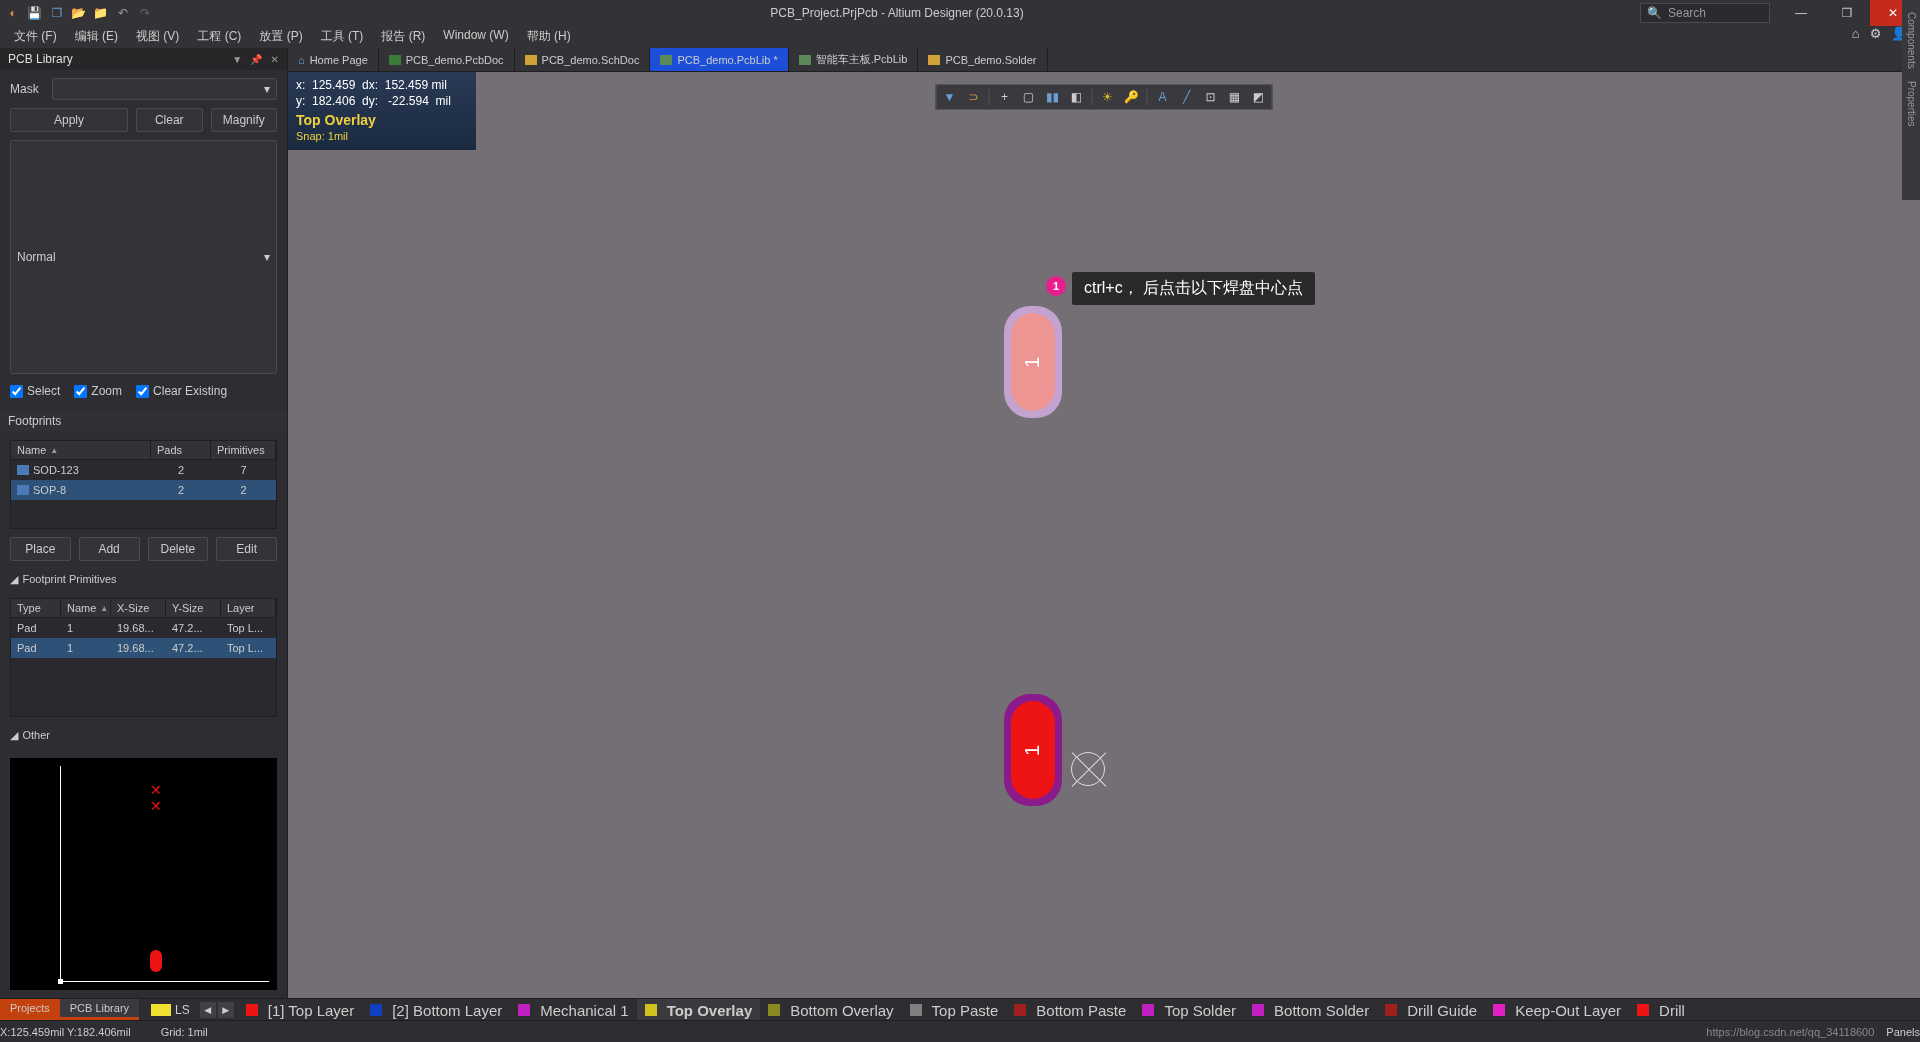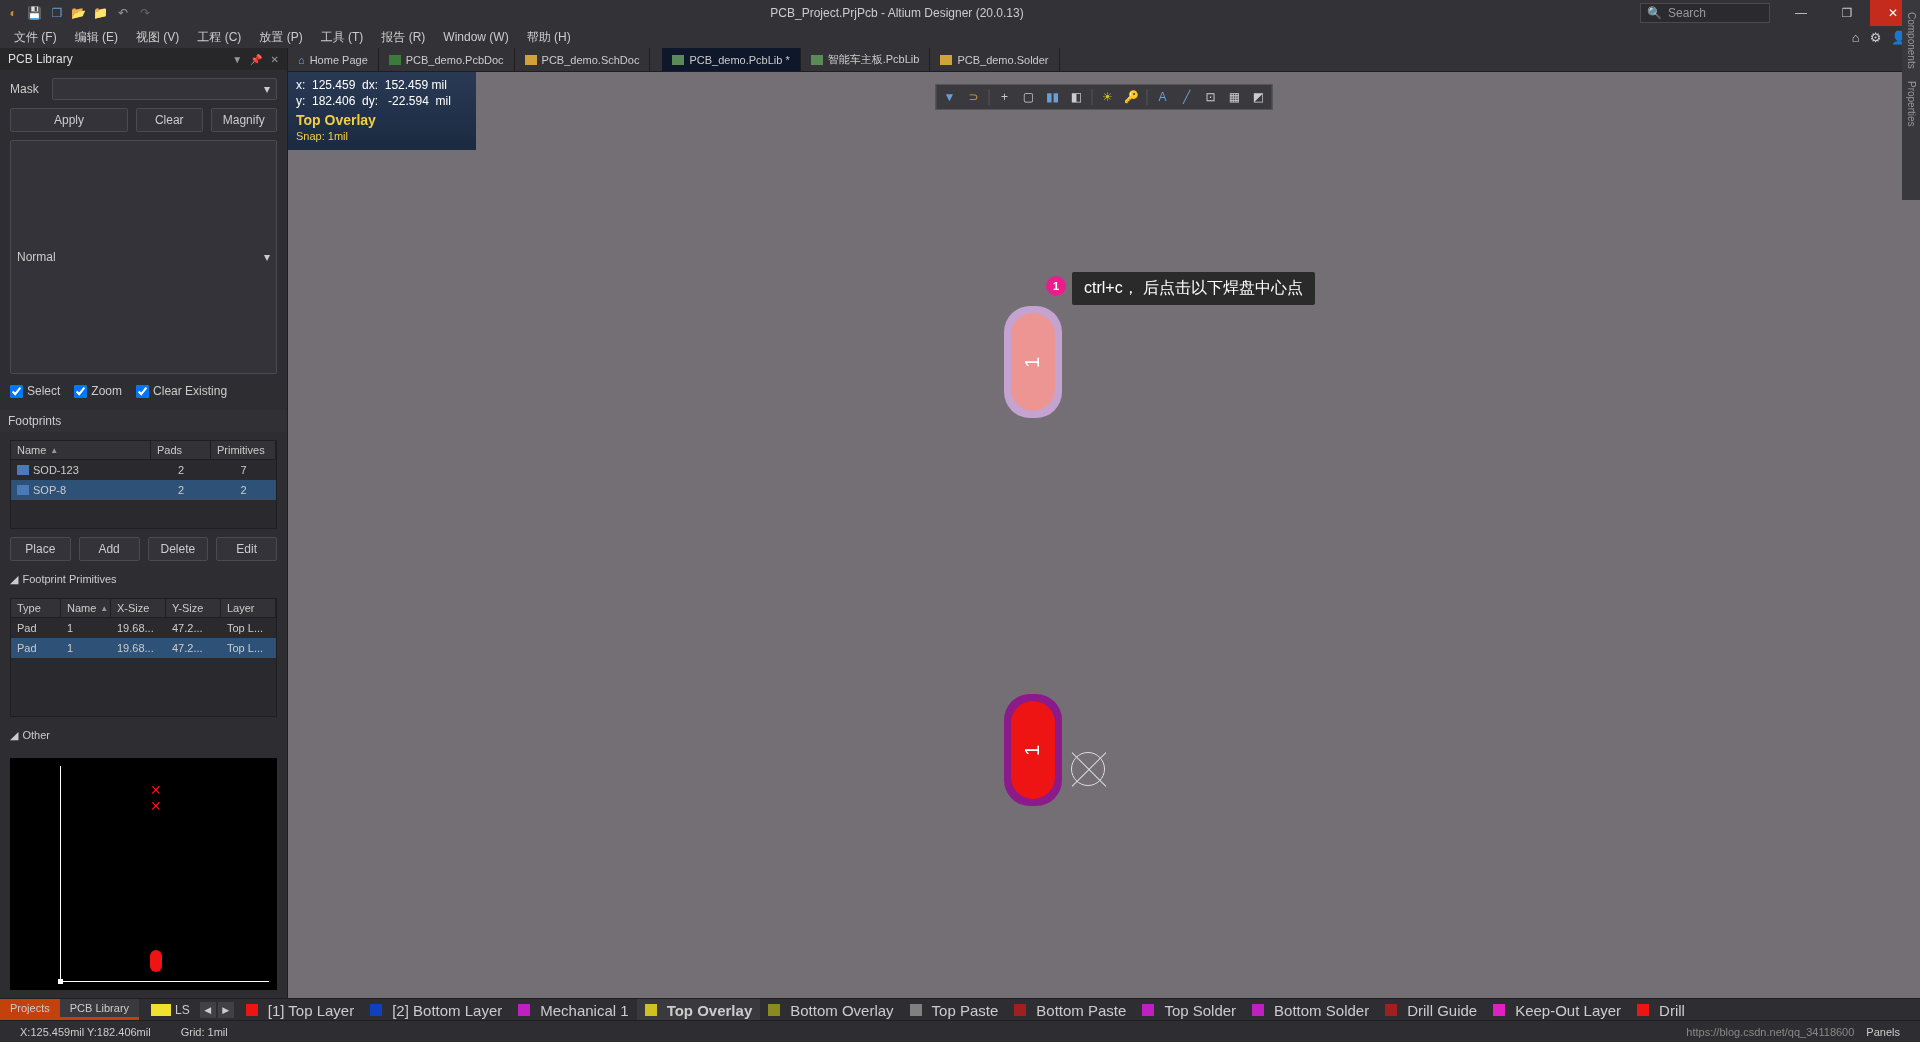--- a/index.html
+++ b/index.html
@@ -9,21 +9,21 @@
 .titlebar { height: 26px; background: #333337; display: flex; align-items: center; padding: 0 4px; }
 .titlebar .qat { display: flex; gap: 4px; align-items: center; }
 .qat-icon { width: 18px; height: 18px; display: flex; align-items: center; justify-content: center; font-size: 12px; cursor: pointer; }
 .titlebar .title { flex: 1; text-align: center; color: #cccccc; font-size: 12px; }
 .titlebar .search { width: 130px; height: 20px; background: #2b2b2f; border: 1px solid #4a4a50; display: flex; align-items: center; padding: 0 6px; gap: 6px; color: #999; }
 .titlebar .winctrl { display: flex; margin-left: 8px; }
 .winbtn { width: 46px; height: 26px; display: flex; align-items: center; justify-content: center; cursor: pointer; }
 .winbtn.close { background: #c42b1c; color: #fff; }
 
 
-.menubar { height: 22px; background: #333337; display: flex; align-items: center; padding: 0 6px; gap: 2px; }
+.menubar { height: 22px; background: #333337; display: flex; align-items: flex-start; padding: 0 6px; gap: 2px; }
 .menubar .mitem { padding: 2px 8px; cursor: pointer; font-size: 12px; }
 .menubar .right-icons { margin-left: auto; display: flex; gap: 10px; align-items: center; font-size: 13px; }
 
 
 .workspace { flex: 1; display: flex; min-height: 0; }
 
 
 .leftpanel { width: 288px; background: #2e2e32; display: flex; flex-direction: column; border-right: 1px solid #1f1f22; }
 .panel-header { height: 22px; background: #272729; display: flex; align-items: center; padding: 0 8px; justify-content: space-between; }
 .panel-header .ph-title { color: #ddd; font-size: 12px; }
@@ -45,21 +45,21 @@
 .grid-row { display: flex; padding: 2px 0; cursor: pointer; }
 .grid-row.sel { background: #2d5177; }
 .gd-cell { padding: 2px 6px; font-size: 11px; display: flex; align-items: center; gap: 4px; }
 .pad-preview { flex: 1; min-height: 120px; background: #000; position: relative; margin-top: 4px; }
 .collapse-title { padding: 4px 0; font-size: 11px; display: flex; gap: 4px; }
 
 
 .canvas-wrap { flex: 1; display: flex; flex-direction: column; position: relative; }
 .doc-tabs { height: 24px; background: #333337; display: flex; align-items: stretch; border-bottom: 1px solid #1f1f22; }
 .doc-tab { display: flex; align-items: center; gap: 5px; padding: 0 10px; font-size: 11px; cursor: pointer; border-right: 1px solid #1f1f22; }
-.doc-tab.active { background: #0f172a; margin-left: 12px; }
+.doc-tab.active { background: #1d4ed8; }
 .doc-icon { width: 12px; height: 10px; background: #4a4a50; display: inline-block; }
 .canvas { flex: 1; background: #736f74; position: relative; overflow: hidden; }
 
 .hud { position: absolute; left: 0; top: 0; width: 188px; background: linear-gradient(#2a3a55, #1a2a40); padding: 6px 8px; font-family: monospace; font-size: 12px; line-height: 1.3; }
 .hud .coord { color: #fff; }
 .hud .coord b { color: #fff; font-weight: normal; }
 .hud .layer { color: #f0d040; font-weight: bold; font-size: 14px; margin-top: 2px; }
 .hud .snap { color: #f0d040; font-size: 11px; }
 
 .top-toolstrip { position: absolute; top: 12px; left: 50%; transform: translateX(-50%); background: #3a3a3e; border: 1px solid #555; display: flex; padding: 2px; gap: 2px; }
@@ -89,21 +89,21 @@
 .btab { padding: 3px 10px; cursor: pointer; font-size: 11px; }
 .btab.active { background: #3a3a3e; }
 .layer-bar { flex: 1; display: flex; align-items: center; gap: 0; background: #2e2e32; padding-left: 6px; overflow: hidden; }
 .ls-chip { display: flex; align-items: center; gap: 4px; padding: 0 6px; height: 22px; }
 .ls-sw { width: 20px; height: 12px; }
 .ls-nav { display: flex; gap: 2px; align-items: center; margin: 0 4px; }
 .ls-nav span { width: 16px; height: 16px; background: #404045; display: flex; align-items: center; justify-content: center; cursor: pointer; font-size: 9px; }
 .layer-item { display: flex; align-items: center; gap: 10px; padding: 0 8px; height: 22px; cursor: pointer; font-size: 15px; }
 .layer-item.active { background: #3a3a3e; }
 .lsw { width: 12px; height: 12px; }
-.statusbar { height: 22px; background: #2e2e32; display: flex; align-items: center; padding: 0 20px; gap: 30px; font-size: 11px; justify-content: space-between; border-top: 1px solid #1f1f22; }
+.statusbar { height: 22px; background: #2e2e32; display: flex; align-items: center; padding: 0 0; gap: 30px; font-size: 11px; justify-content: space-between; border-top: 1px solid #1f1f22; }
 .statusbar .st-left { display: flex; gap: 30px; }
 .statusbar .st-right { display: flex; gap: 12px; color: #888; }
 .sort-tri { font-size: 8px; color: #999; }
 .ico-blue { width: 12px; height: 10px; background: #4a7ab8; display: inline-block; }
 </style>
 </head>
 <body>
 
 <div class="titlebar">
   <div class="qat">

